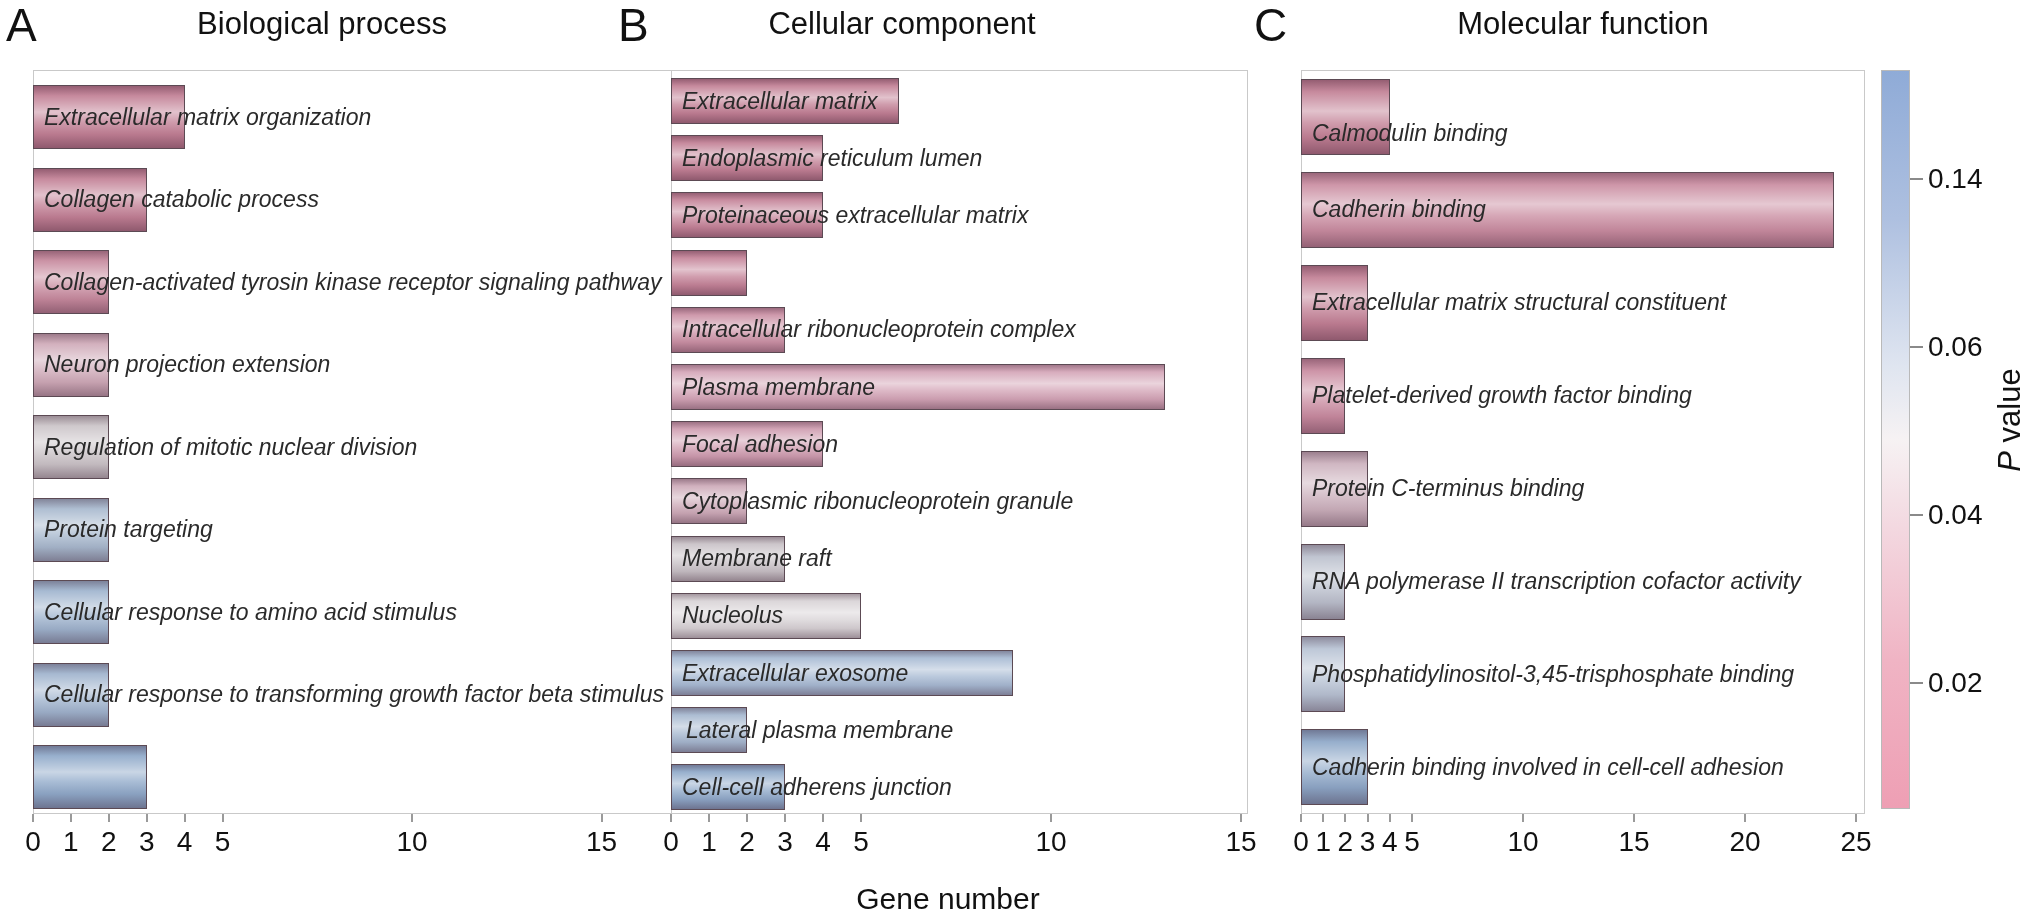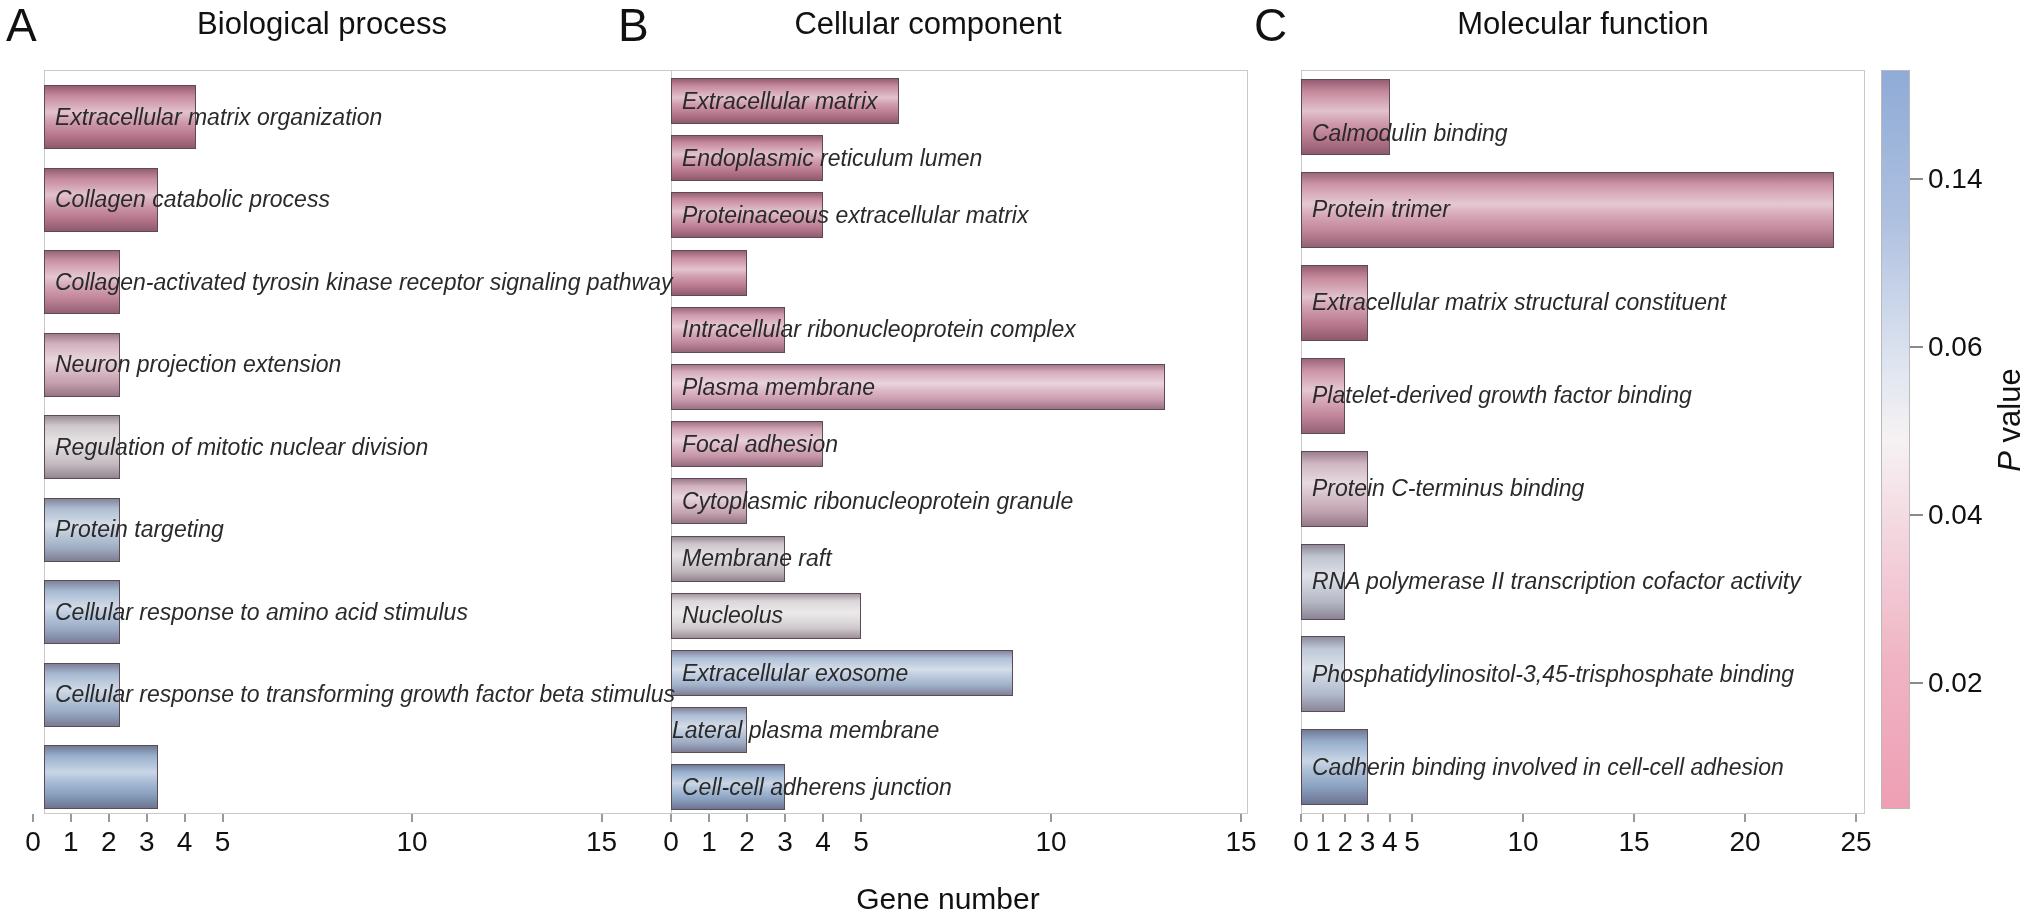--- a/index.html
+++ b/index.html
@@ -59,21 +59,21 @@
   }
   #cb-axis-label .it{font-style:italic;}
 </style>
 </head>
 <body>
 
 <div id="figure">
   <div id="panels">
       <div class="panel-letter" style="left: 6px;">A</div>
       <div class="panel-title" style="left: 322px;">Biological process</div>
-      <div class="plot-box" style="left: 44px; top: 70px; width: 642px; height: 744px; text-align: center;">
+      <div class="plot-box" style="left: 33px; top: 70px; width: 642px; height: 744px; text-align: center;">
         <div class="bar" title="Extracellular matrix organization: 4" style="left: -1px; top: 14px; width: 151.6px; height: 64px; background: rgb(194, 128, 149);"></div>
         <div class="bar-label" style="left: 10px; top: 14px; height: 64px;">Extracellular matrix organization</div>
         <div class="bar" title="Collagen catabolic process: 3" style="left: -1px; top: 96.55px; width: 113.7px; height: 64px; background: rgb(194, 128, 149);"></div>
         <div class="bar-label" style="left: 10px; top: 96.55px; height: 64px;">Collagen catabolic process</div>
         <div class="bar" title="Collagen-activated tyrosin kinase receptor signaling pathway: 2" style="left: -1px; top: 179.1px; width: 75.8px; height: 64px; background: rgb(199, 138, 158);"></div>
         <div class="bar-label" style="left: 10px; top: 179.1px; height: 64px;">Collagen-activated tyrosin kinase receptor signaling pathway</div>
         <div class="bar" title="Neuron projection extension: 2" style="left: -1px; top: 261.65px; width: 75.8px; height: 64px; background: rgb(207, 170, 184);"></div>
         <div class="bar-label" style="left: 10px; top: 261.65px; height: 64px;">Neuron projection extension</div>
         <div class="bar" title="Regulation of mitotic nuclear division: 2" style="left: -1px; top: 344.2px; width: 75.8px; height: 64px; background: rgb(203, 196, 200);"></div>
         <div class="bar-label" style="left: 10px; top: 344.2px; height: 64px;">Regulation of mitotic nuclear division</div>
@@ -95,21 +95,21 @@
       <div class="tick-label" style="left: 146.7px; top: 826px;">3</div>
       <div class="tick-mark" style="left: 183.6px; top: 814px;"></div>
       <div class="tick-label" style="left: 184.6px; top: 826px;">4</div>
       <div class="tick-mark" style="left: 221.5px; top: 814px;"></div>
       <div class="tick-label" style="left: 222.5px; top: 826px;">5</div>
       <div class="tick-mark" style="left: 411px; top: 814px;"></div>
       <div class="tick-label" style="left: 412px; top: 826px;">10</div>
       <div class="tick-mark" style="left: 600.5px; top: 814px;"></div>
       <div class="tick-label" style="left: 601.5px; top: 826px;">15</div>
       <div class="panel-letter" style="left: 618px;">B</div>
-      <div class="panel-title" style="left: 928px;">Cellular component</div>
+      <div class="panel-title" style="left: 902px;">Cellular component</div>
       <div class="plot-box" style="left: 671px; top: 70px; width: 577px; height: 744px;">
         <div class="bar" title="Extracellular matrix: 6" style="left: -1px; top: 7px; width: 228px; height: 46px; background: rgb(194, 128, 149);"></div>
         <div class="bar-label" style="left: 10px; top: 7px; height: 46px;">Extracellular matrix</div>
         <div class="bar" title="Endoplasmic reticulum lumen: 4" style="left: -1px; top: 64.2px; width: 152px; height: 46px; background: rgb(194, 128, 149);"></div>
         <div class="bar-label" style="left: 10px; top: 64.2px; height: 46px;">Endoplasmic reticulum lumen</div>
         <div class="bar" title="Proteinaceous extracellular matrix: 4" style="left: -1px; top: 121.4px; width: 152px; height: 46px; background: rgb(196, 131, 152);"></div>
         <div class="bar-label" style="left: 10px; top: 121.4px; height: 46px;">Proteinaceous extracellular matrix</div>
         <div class="bar" title="Collagen type IV trimer: 2" style="left: -1px; top: 178.6px; width: 76px; height: 46px; background: rgb(196, 131, 152);"></div>
         <div class="bar" title="Intracellular ribonucleoprotein complex: 3" style="left: -1px; top: 235.8px; width: 114px; height: 46px; background: rgb(203, 145, 165);"></div>
         <div class="bar-label" style="left: 10px; top: 235.8px; height: 46px;">Intracellular ribonucleoprotein complex</div>
@@ -119,21 +119,21 @@
         <div class="bar-label" style="left: 10px; top: 350.2px; height: 46px;">Focal adhesion</div>
         <div class="bar" title="Cytoplasmic ribonucleoprotein granule: 2" style="left: -1px; top: 407.4px; width: 76px; height: 46px; background: rgb(205, 170, 184);"></div>
         <div class="bar-label" style="left: 10px; top: 407.4px; height: 46px;">Cytoplasmic ribonucleoprotein granule</div>
         <div class="bar" title="Membrane raft: 3" style="left: -1px; top: 464.6px; width: 114px; height: 46px; background: rgb(200, 193, 198);"></div>
         <div class="bar-label" style="left: 10px; top: 464.6px; height: 46px;">Membrane raft</div>
         <div class="bar" title="Nucleolus: 5" style="left: -1px; top: 521.8px; width: 190px; height: 46px; background: rgb(216, 211, 214);"></div>
         <div class="bar-label" style="left: 10px; top: 521.8px; height: 46px;">Nucleolus</div>
         <div class="bar" title="Extracellular exosome: 9" style="left: -1px; top: 579px; width: 342px; height: 46px; background: rgb(167, 186, 211);"></div>
         <div class="bar-label" style="left: 10px; top: 579px; height: 46px;">Extracellular exosome</div>
         <div class="bar" title="Lateral plasma membrane: 2" style="left: -1px; top: 636.2px; width: 76px; height: 46px; background: rgb(165, 183, 207);"></div>
-        <div class="bar-label" style="left: 0; top: 636.2px; height: 46px; text-align: center;">Lateral plasma membrane</div>
+        <div class="bar-label" style="left: 14px; top: 636.2px; height: 46px; text-align: center;">Lateral plasma membrane</div>
         <div class="bar" title="Cell-cell adherens junction: 3" style="left: -1px; top: 693.4px; width: 114px; height: 46px; background: rgb(143, 169, 201);"></div>
         <div class="bar-label" style="left: 10px; top: 693.4px; height: 46px;">Cell-cell adherens junction</div>
       </div>
       <div class="tick-mark" style="left: 670px; top: 814px;"></div>
       <div class="tick-label" style="left: 671px; top: 826px;">0</div>
       <div class="tick-mark" style="left: 708px; top: 814px;"></div>
       <div class="tick-label" style="left: 709px; top: 826px;">1</div>
       <div class="tick-mark" style="left: 746px; top: 814px;"></div>
       <div class="tick-label" style="left: 747px; top: 826px;">2</div>
       <div class="tick-mark" style="left: 784px; top: 814px;"></div>
@@ -145,21 +145,21 @@
       <div class="tick-mark" style="left: 1050px; top: 814px;"></div>
       <div class="tick-label" style="left: 1051px; top: 826px;">10</div>
       <div class="tick-mark" style="left: 1240px; top: 814px;"></div>
       <div class="tick-label" style="left: 1241px; top: 826px;">15</div>
       <div class="panel-letter" style="left: 1254px;">C</div>
       <div class="panel-title" style="left: 1583px;">Molecular function</div>
       <div class="plot-box" style="left: 1301px; top: 70px; width: 564px; height: 744px;">
         <div class="bar" title="Calmodulin binding: 4" style="left: -1px; top: 8px; width: 88.8px; height: 76px; background: rgb(194, 128, 149);"></div>
         <div class="bar-label" style="left: 10px; top: 24px; height: 76px; text-align: center;">Calmodulin binding</div>
         <div class="bar" title="Protein binding: 24" style="left: -1px; top: 100.9px; width: 532.8px; height: 76px; background: rgb(202, 141, 161);"></div>
-        <div class="bar-label" style="left: 10px; top: 100.9px; height: 76px;">Protein trimer</div>
+        <div class="bar-label" style="left: 10px; top: 100.9px; height: 76px;">Cadherin binding</div>
         <div class="bar" title="Extracellular matrix structural constituent: 3" style="left: -1px; top: 193.8px; width: 66.6px; height: 76px; background: rgb(194, 128, 149);"></div>
         <div class="bar-label" style="left: 10px; top: 193.8px; height: 76px; text-align: center;">Extracellular matrix structural constituent</div>
         <div class="bar" title="Platelet-derived growth factor binding: 2" style="left: -1px; top: 286.7px; width: 44.4px; height: 76px; background: rgb(201, 139, 160);"></div>
         <div class="bar-label" style="left: 10px; top: 286.7px; height: 76px;">Platelet-derived growth factor binding</div>
         <div class="bar" title="Protein C-terminus binding: 3" style="left: -1px; top: 379.6px; width: 66.6px; height: 76px; background: rgb(204, 177, 189);"></div>
         <div class="bar-label" style="left: 10px; top: 379.6px; height: 76px;">Protein C-terminus binding</div>
         <div class="bar" title="RNA polymerase II transcription cofactor activity: 2" style="left: -1px; top: 472.5px; width: 44.4px; height: 76px; background: rgb(187, 192, 205);"></div>
         <div class="bar-label" style="left: 10px; top: 472.5px; height: 76px;">RNA polymerase II transcription cofactor activity</div>
         <div class="bar" title="Phosphatidylinositol-3,45-trisphosphate binding: 2" style="left: -1px; top: 565.4px; width: 44.4px; height: 76px; background: rgb(184, 195, 212);"></div>
         <div class="bar-label" style="left: 10px; top: 565.4px; height: 76px;">Phosphatidylinositol-3,45-trisphosphate binding</div>

